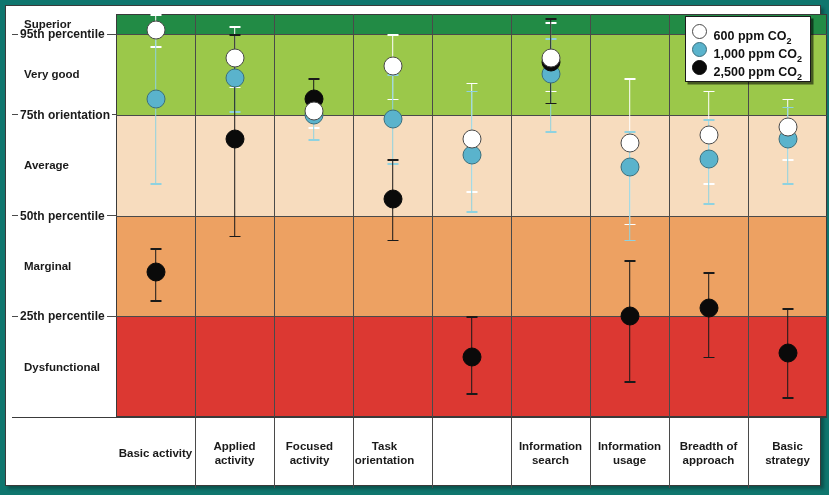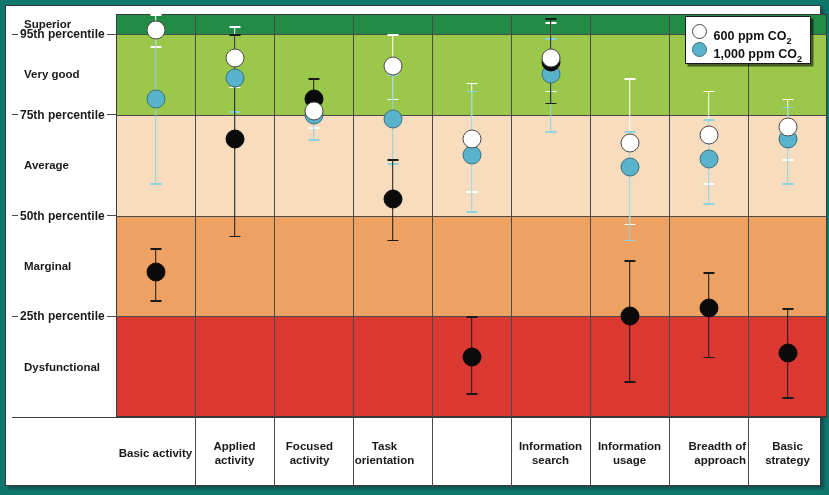--- a/index.html
+++ b/index.html
@@ -77,21 +77,21 @@
         <div class="zoneLabel" style="top: 151.125px;">Average</div>
         <div class="zoneLabel" style="top: 251.875px;">Marginal</div>
         <div class="zoneLabel" style="top: 352.625px;">Dysfunctional</div>
         <div class="pctRow" style="top: 20.15px;">
           <div class="dashL"></div>
           <div class="txt">95th percentile</div>
           <div class="dashR"></div>
         </div>
         <div class="pctRow" style="top: 100.75px;">
           <div class="dashL"></div>
-          <div class="txt">75th percentile</div>
+          <div class="txt">75th orientation</div>
           <div class="dashR"></div>
         </div>
         <div class="pctRow" style="top: 201.5px;">
           <div class="dashL"></div>
           <div class="txt">50th percentile</div>
           <div class="dashR"></div>
         </div>
         <div class="pctRow" style="top: 302.25px;">
           <div class="dashL"></div>
           <div class="txt">25th percentile</div>
@@ -237,31 +237,35 @@
         <div class="xvsep" style="left: 79px;"></div>
         <div class="xcell" style="left: 154px; width: 79px;">Focused activity</div>
         <div class="xvsep" style="left: 158px;"></div>
         <div class="xcell" style="left: 229px; width: 79px;">Task orientation</div>
         <div class="xvsep" style="left: 237px;"></div>
         <div class="xvsep" style="left: 316px;"></div>
         <div class="xcell" style="left: 395px; width: 79px;">Information search</div>
         <div class="xvsep" style="left: 395px;"></div>
         <div class="xcell" style="left: 474px; width: 79px;">Information usage</div>
         <div class="xvsep" style="left: 474px;"></div>
-        <div class="xcell" style="left: 553px; width: 79px; text-align: right;">Breadth of approach</div>
+        <div class="xcell" style="left: 553px; width: 79px;">Breadth of approach</div>
         <div class="xvsep" style="left: 553px;"></div>
         <div class="xcell" style="left: 632px; width: 79px;">Basic strategy</div>
         <div class="xvsep" style="left: 632px;"></div>
       </div>
 
     <div id="legend">
         <div class="lrow">
           <div class="lswatch w"></div>
           <div class="ltext">600 ppm CO<sub>2</sub></div>
         </div>
         <div class="lrow">
           <div class="lswatch b"></div>
           <div class="ltext">1,000 ppm CO<sub>2</sub></div>
         </div>
+        <div class="lrow">
+          <div class="lswatch k"></div>
+          <div class="ltext">2,500 ppm CO<sub>2</sub></div>
+        </div>
       </div>
 
   </div>
 </div>
 
 </body></html>

